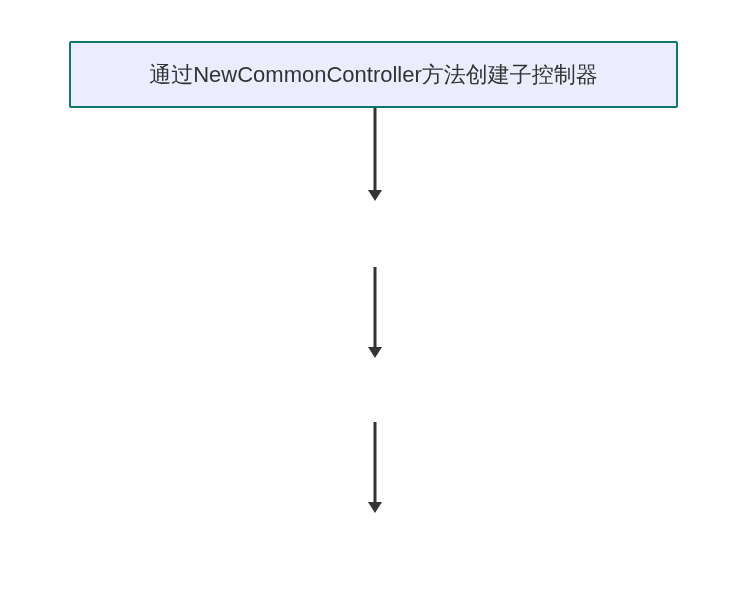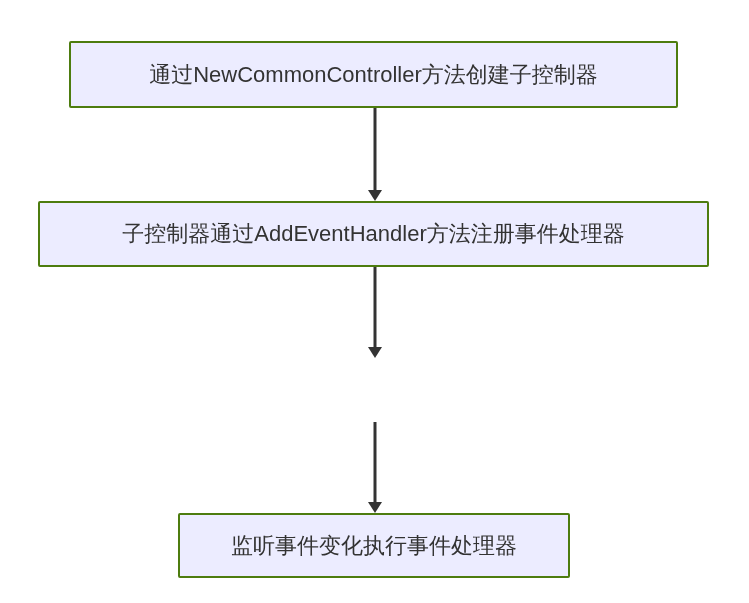--- a/index.html
+++ b/index.html
@@ -15,21 +15,21 @@
   }
   #flowchart {
     position: relative;
     width: 749px;
     height: 603px;
   }
   .node {
     position: absolute;
     box-sizing: border-box;
     background: #ececff;
-    border: 2px solid #4d7c0f;
+    border: 2px solid #0f766e;
     border-radius: 2px;
     display: flex;
     align-items: center;
     justify-content: center;
     color: #333333;
     font-size: 22px;
     line-height: 1;
     letter-spacing: 0px;
     white-space: nowrap;
     z-index: 2;
@@ -69,22 +69,16 @@
 
   <svg class="edge" style="left:355px; top:422px; width:40px; height:91px;" viewBox="0 0 40 91">
     <line class="edge-line" x1="20" y1="0" x2="20" y2="82"></line>
     <polygon class="edge-head" points="13,80 27,80 20,91"></polygon>
   </svg>
 
   <div class="node" style="left:69px; top:41px; width:609px; height:67px;">
     <span class="node-label">通过NewCommonController方法创建子控制器</span>
   </div>
 
-  <div class="node" style="left:38px; top:201px; width:671px; height:66px;">
-    <span class="node-label">子控制器通过AddEventHandler方法注册事件处理器</span>
-  </div>
 
 
-  <div class="node" style="left:178px; top:513px; width:392px; height:65px;">
-    <span class="node-label">监听事件变化执行事件处理器</span>
-  </div>
 
 </div>
 
 </body></html>

